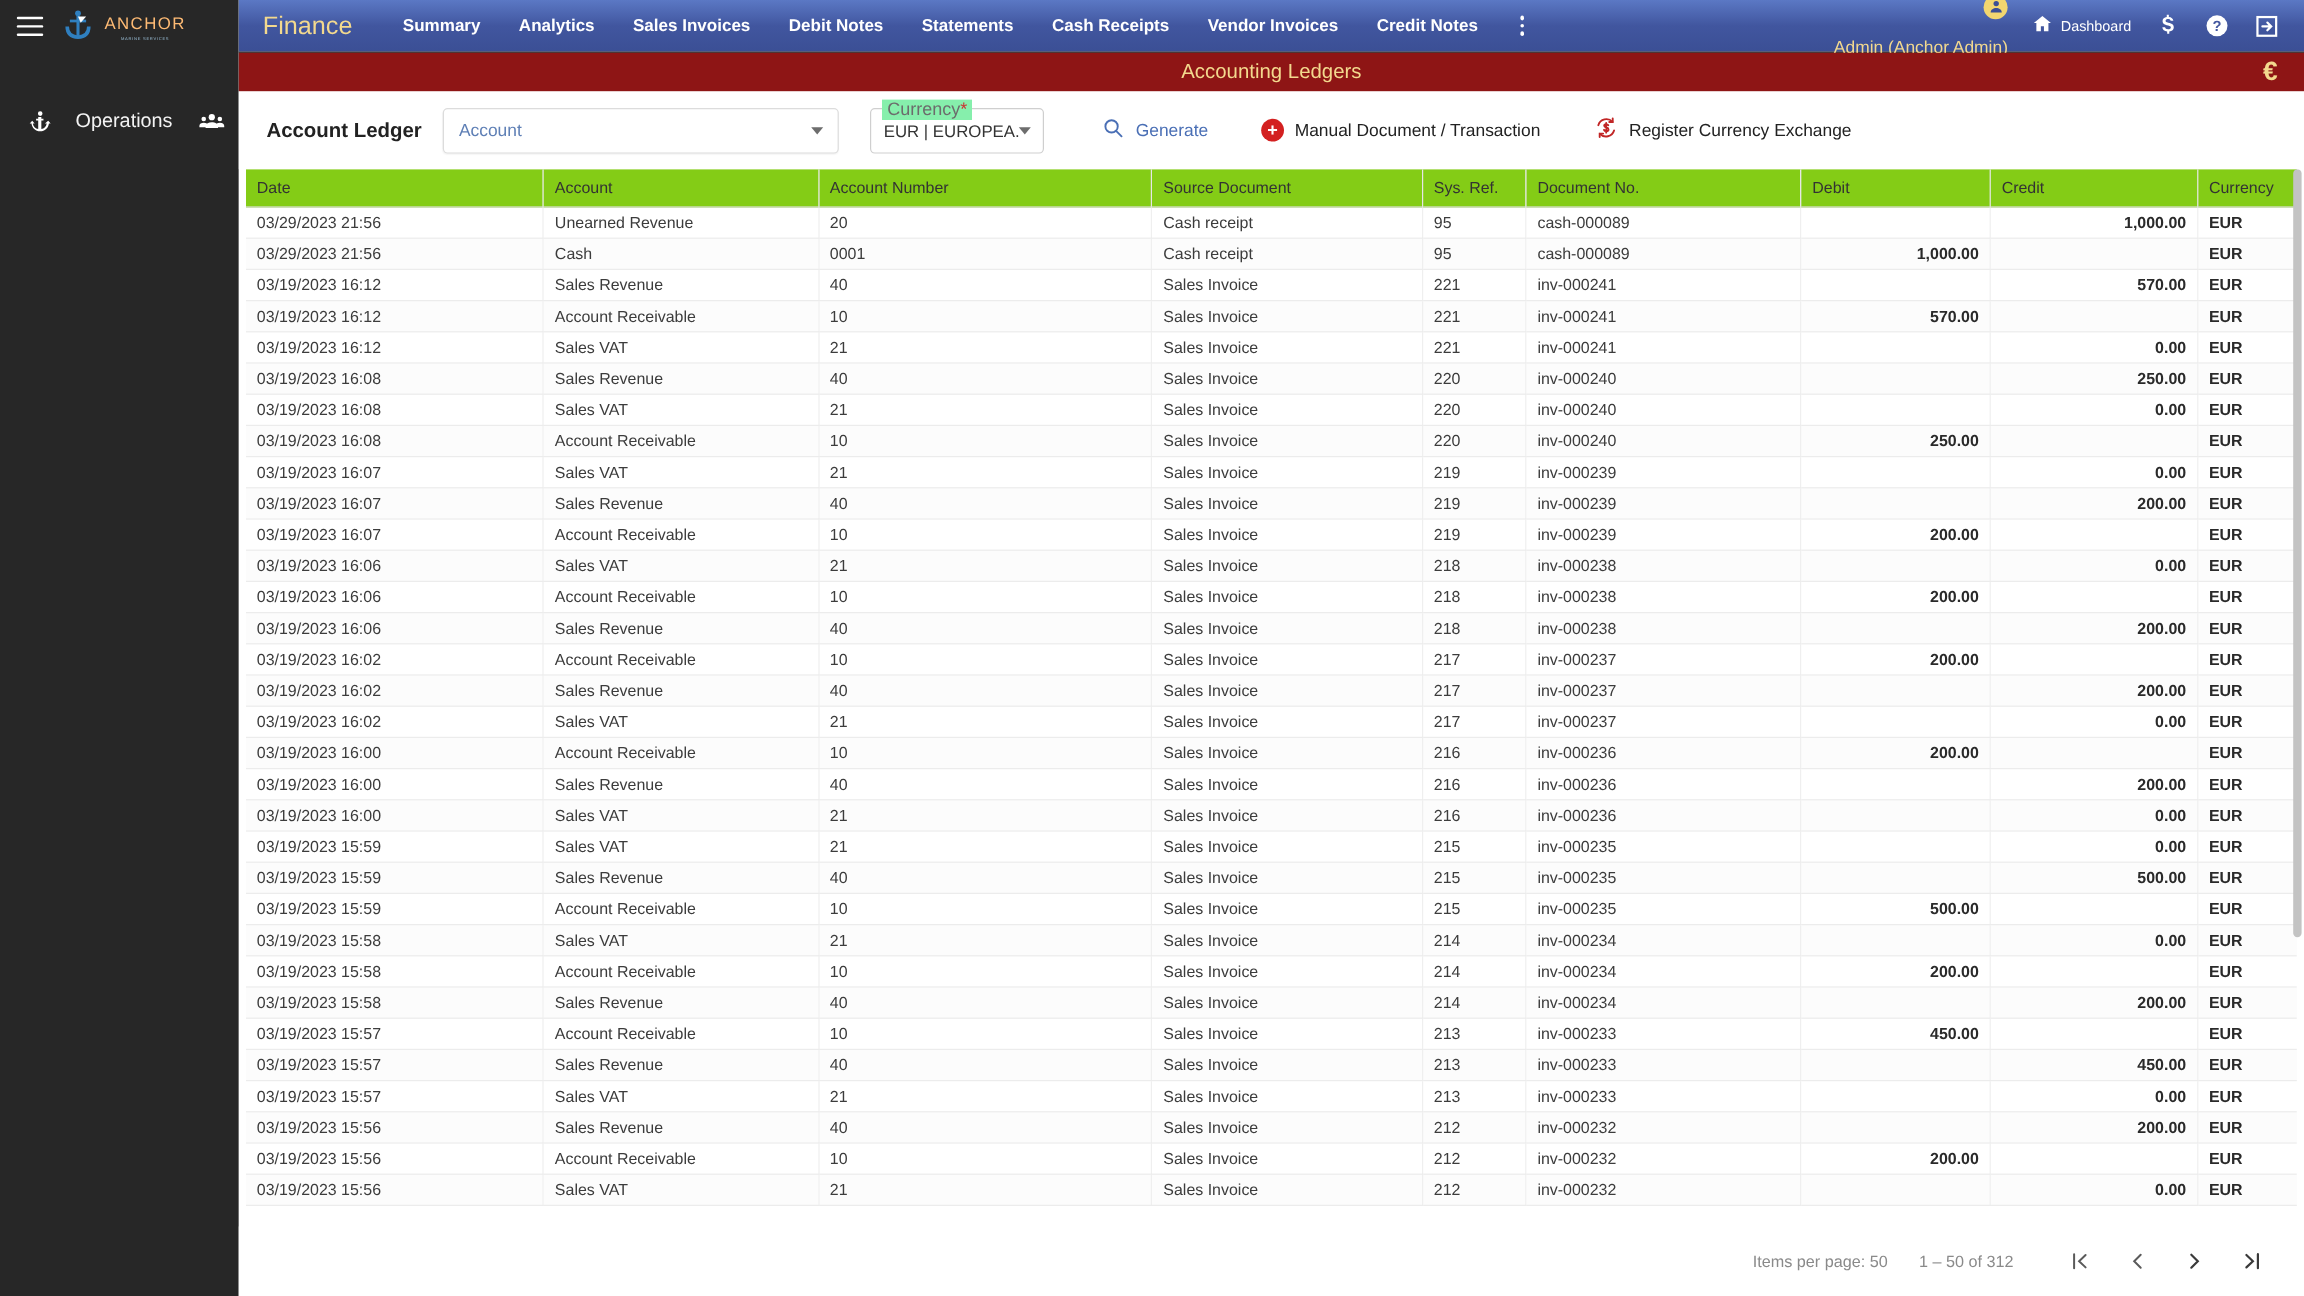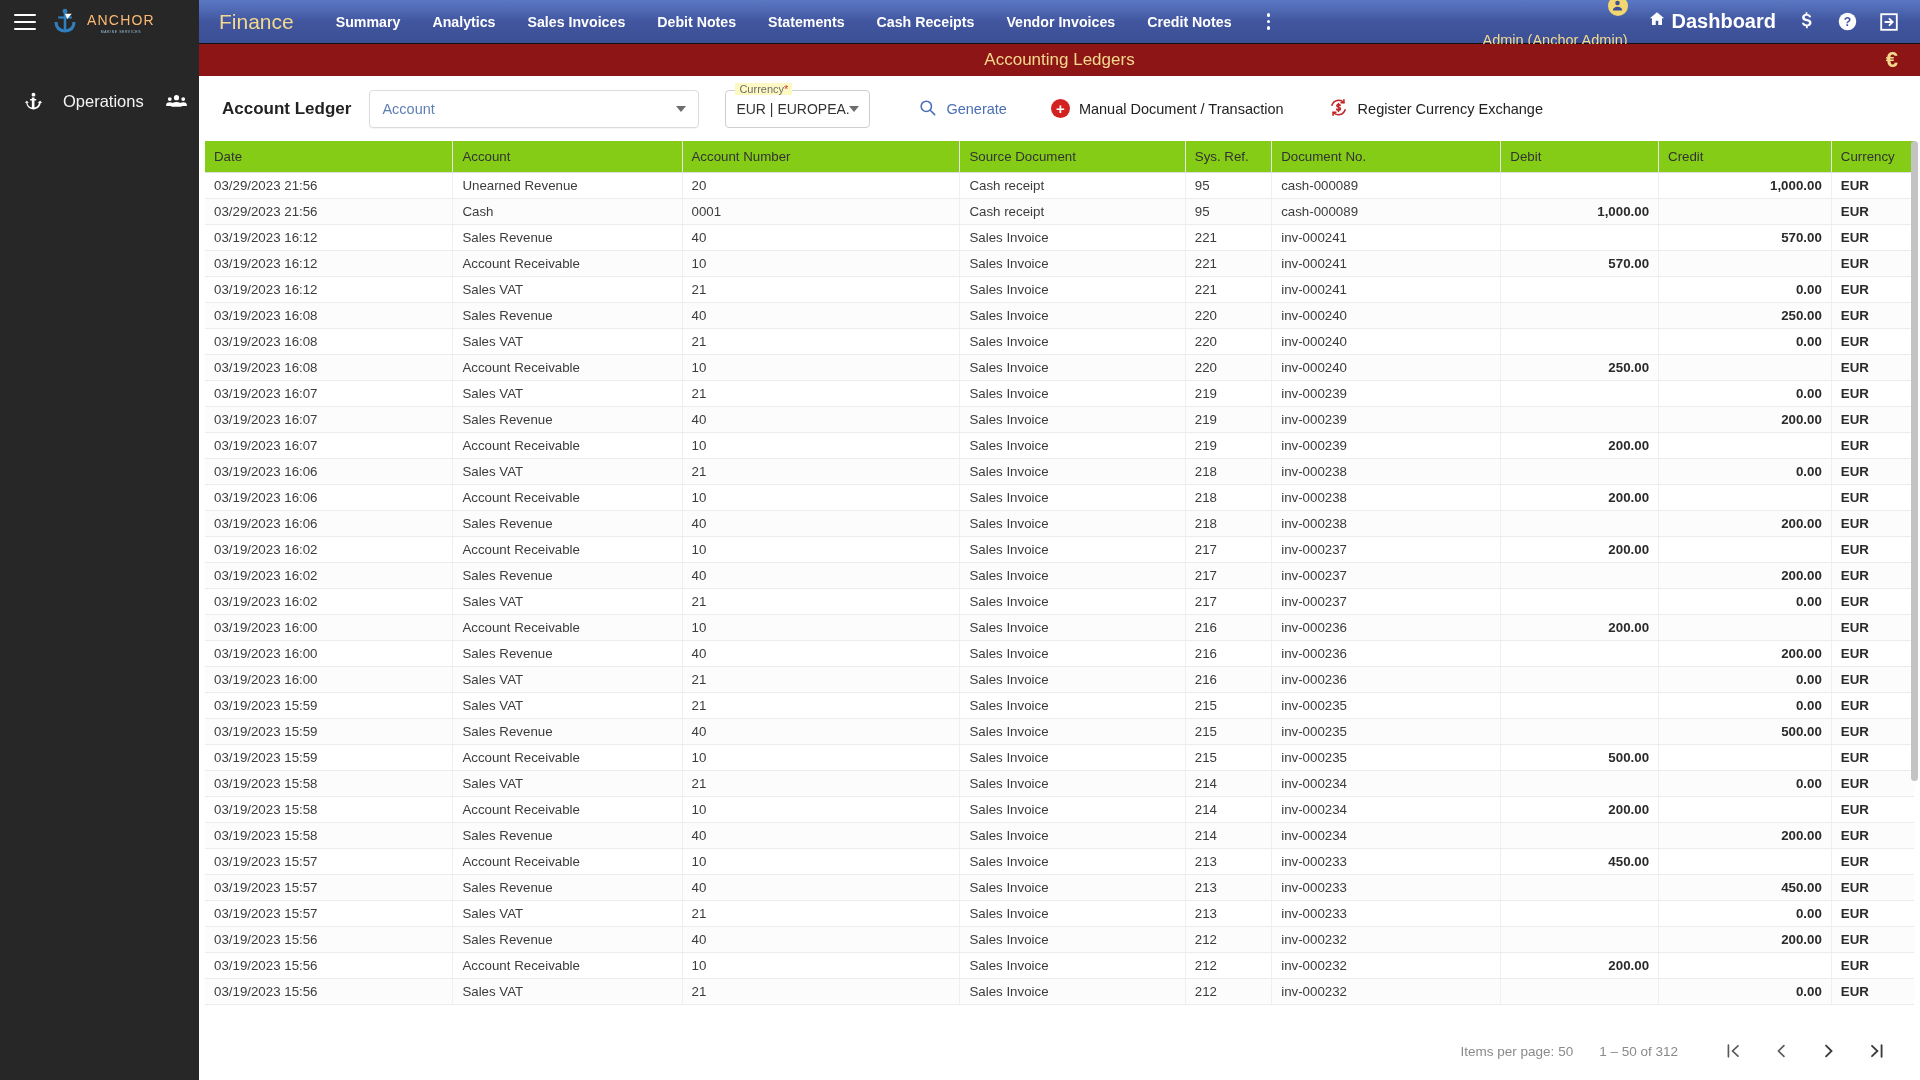--- a/index.html
+++ b/index.html
@@ -50,21 +50,21 @@
   .brand { font-size:21px; color:#f3d98e; margin-right:26px; white-space:nowrap; }
   .navlinks { display:flex; align-items:center; gap:0; }
   .navlink {
     color:#fff; font-size:14.2px; font-weight:bold; padding:0 16px; white-space:nowrap; cursor:pointer;
   }
   .kebab { width:26px; display:flex; flex-direction:column; align-items:center; gap:3px; cursor:pointer; margin-left:8px; }
   .kebab i { width:3.5px; height:3.5px; background:#fff; border-radius:50%; display:block; }
   .nav-right { margin-left:auto; display:flex; align-items:center; gap:20px; padding-right:8px; }
   .user-chip { display:flex; align-items:flex-end; gap:16px; color:#f3d98e; font-size:14.5px; white-space:nowrap; cursor:pointer;flex-direction:column;}
   .avatar-dot { width:20px; height:20px; border-radius:50%; background:#f2d670; display:flex; align-items:center; justify-content:center; }
-  .dash-chip { display:flex; align-items:center; gap:6px; color:#fff; font-size:20px; font-weight:bold; white-space:nowrap; cursor:pointer;}
+  .dash-chip { display:flex; align-items:center; gap:6px; color:#fff; font-size:12px; font-weight:normal; white-space:nowrap; cursor:pointer;}
   .icon-btn { cursor:pointer; display:flex; align-items:center; justify-content:center; }
 
   
   .redbar {
     height:24px; min-height:32px; background:#8e1515;
     display:flex; align-items:center; justify-content:center; position:relative;
   }
   .redbar-title { color:#f3d98e; font-size:17px; }
   .redbar-eur { position:absolute; right:22px; color:#f3d98e; font-size:22px; font-weight:bold; cursor:pointer; }
 
@@ -78,22 +78,22 @@
     box-shadow:0 1px 1px rgba(0,0,0,.04);
   }
   .select-field .val { flex:1; font-size:14.5px; color:#5e7fb5; }
   .caret { width:0; height:0; border-left:5px solid transparent; border-right:5px solid transparent; border-top:6px solid #6d6d6d; }
 
   .outlined {
     position:relative; width:145px; height:38px; border:1px solid #cfcfcf; border-radius:4px;
     display:flex; align-items:center; padding:0 10px; margin-left:26px; cursor:pointer; background:#fff;
   }
   .outlined .lbl {
-    position:absolute; top:-8px; left:9px; background:#fef9c3; padding:0 4px;
-    font-size:11px; color:#6c6c6c; white-space:nowrap;
+    position:absolute; top:-8px; left:9px; background:#86efac; padding:0 4px;
+    font-size:15px; color:#6c6c6c; white-space:nowrap;
   }
   .outlined .lbl .req { color:#c33; }
   .outlined .val { flex:1; font-size:14px; color:#333; white-space:nowrap; overflow:hidden; }
 
   .tb-actions { display:flex; align-items:center; gap:0; margin-left:26px; }
   .tb-btn { display:flex; align-items:center; gap:9px; padding:0 22px; font-size:14.5px; cursor:pointer; white-space:nowrap; }
   .tb-btn.blue { color:#4a6fb5; }
   .tb-btn.dark { color:#222; }
   .plus-circle { width:19px; height:19px; border-radius:50%; background:#d32020; color:#fff;
     display:flex; align-items:center; justify-content:center; font-size:15px; line-height:1; font-weight:bold; }

